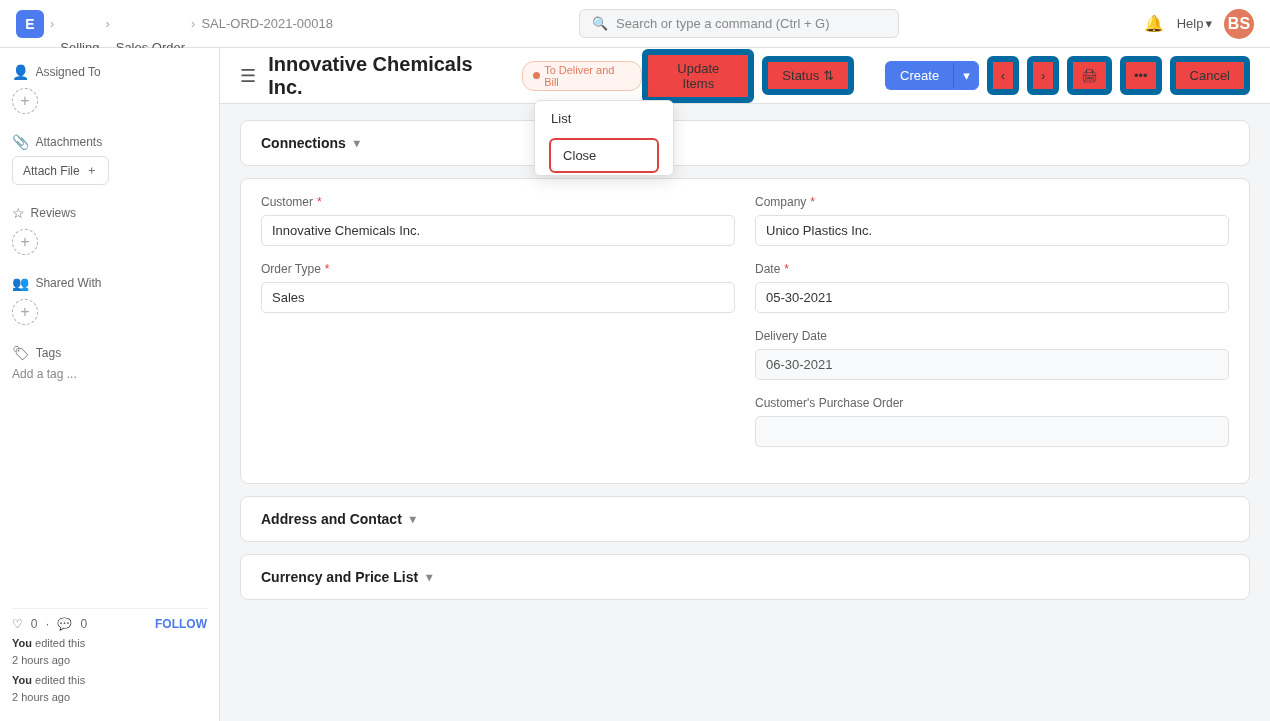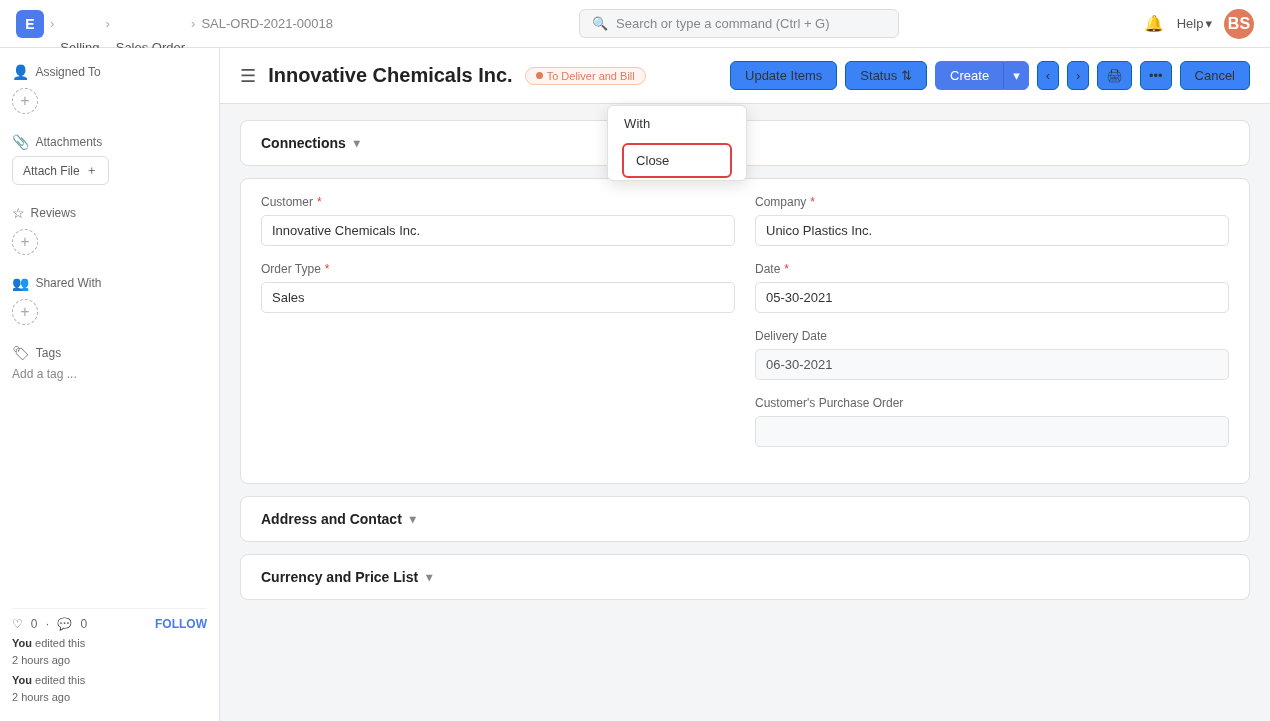--- a/index.html
+++ b/index.html
@@ -69,25 +69,25 @@
     .record-header-left { display: flex; align-items: center; gap: 12px; }
     .hamburger { background: none; border: none; cursor: pointer; font-size: 18px; color: #555; }
     .record-title { font-size: 20px; font-weight: 700; color: #222; }
     .status-badge {
       font-size: 11px; color: #e07b5e; background: #fff4f0; border: 1px solid #f5c6b0;
       border-radius: 12px; padding: 2px 10px; font-weight: 500;
       display: flex; align-items: center; gap: 4px;
     }
     .status-dot { width: 7px; height: 7px; border-radius: 50%; background: #e07b5e; }
     .record-header-right { display: flex; align-items: center; gap: 8px; position: relative; }
-    .btn { padding: 6px 14px; border-radius: 6px; border: 1px solid #0369a1; background: #3b82f6; cursor: pointer; font-size: 13px; color: #333; }
+    .btn { padding: 6px 14px; border-radius: 6px; border: 6px solid #0369a1; background: #ef4444; cursor: pointer; font-size: 13px; color: #333; }
     .btn-primary { background: #4B7BEC; color: #fff; border: 1px solid #4B7BEC; }
     .btn-icon { padding: 6px 8px; }
     .status-dropdown-btn { display: flex; align-items: center; gap: 4px; }
-    .create-split { display: flex; align-items: center; }
+    .create-split { display: flex; align-items: center; margin-left: 23px; }
     .create-main { border-radius: 6px 0 0 6px; border-right: 1px solid #3a6ad4; }
     .create-caret { border-radius: 0 6px 6px 0; padding: 6px 8px; }
 
     
     .dropdown-menu {
       position: absolute; top: 44px; right: 180px;
       background: #fff; border: 1px solid #e0e0e0; border-radius: 6px;
       box-shadow: 0 4px 16px rgba(0,0,0,0.12); z-index: 100; min-width: 140px;
     }
     .dropdown-item {
@@ -226,21 +226,21 @@
       <div class="record-header-right">
         <button class="btn">Update Items</button>
 
         <div style="position:relative;">
           <button class="btn status-dropdown-btn">
             <span>Status</span>
             <span>⇅</span>
           </button>
 
           <div class="dropdown-menu">
-            <div class="dropdown-item">With</div>
+            <div class="dropdown-item">List</div>
             <div class="dropdown-item highlighted">Close</div>
           </div>
         </div>
 
         <div class="create-split">
           <button class="btn btn-primary create-main">Create</button>
           <button class="btn btn-primary create-caret">▾</button>
         </div>
         <button class="btn btn-icon">‹</button>
         <button class="btn btn-icon">›</button>

